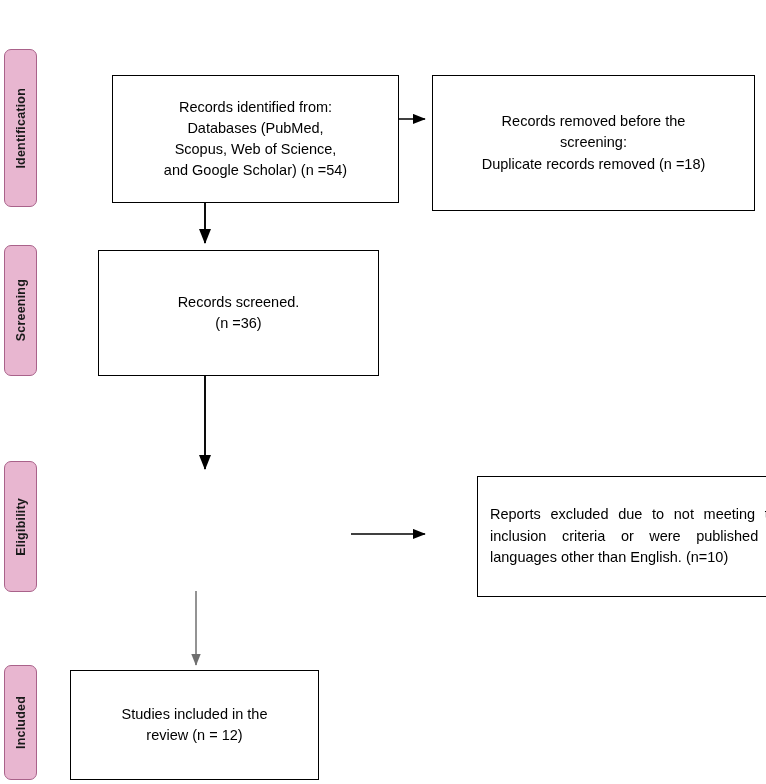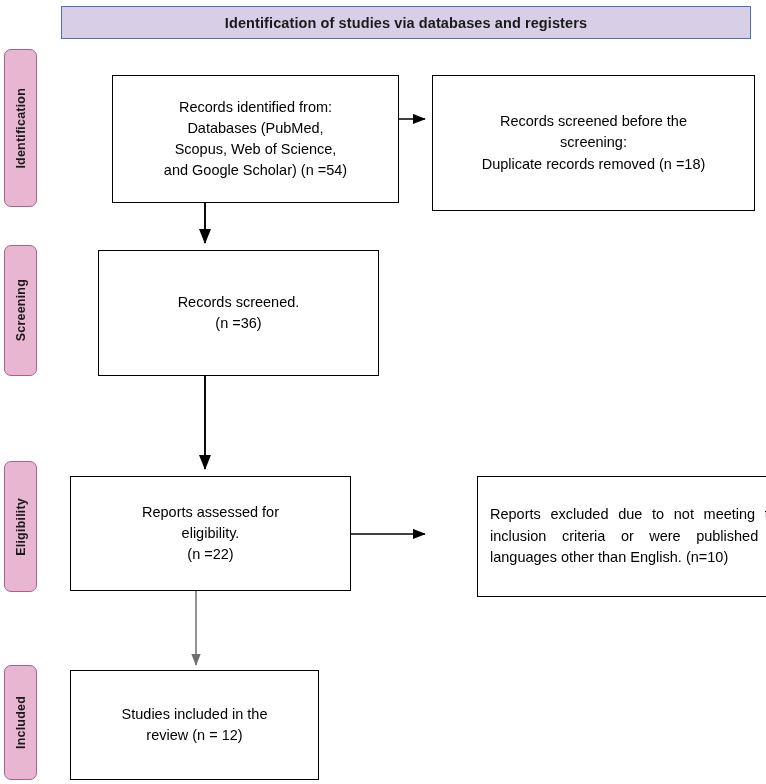--- a/index.html
+++ b/index.html
@@ -102,23 +102,20 @@
     width: 766px;
     height: 784px;
     overflow: visible;
   }
 </style>
 </head>
 <body>
 
 <div id="canvas">
 
-  <div class="banner">
-    <span>Identification of studies via databases and registers</span>
-  </div>
 
   <svg class="arrows">
     <defs>
       <marker id="ah" markerWidth="9" markerHeight="9" refX="7.5" refY="3.2" orient="auto">
         <path d="M0,0 L8,3.2 L0,6.4 z" fill="#000000"></path>
       </marker>
       <marker id="ahg" markerWidth="9" markerHeight="9" refX="7.5" refY="3.2" orient="auto">
         <path d="M0,0 L8,3.2 L0,6.4 z" fill="#6f6f6f"></path>
       </marker>
     </defs>
@@ -148,35 +145,30 @@
   </div>
 
   <div class="box" style="left:64px; top:75px; width:287px; height:128px;margin-left:48px;">
     <div class="line">Records identified from:</div>
     <div class="line">Databases (PubMed,</div>
     <div class="line">Scopus, Web of Science,</div>
     <div class="line">and Google Scholar) (n =54)</div>
   </div>
 
   <div class="box" style="left:432px; top:75px; width:323px; height:136px;">
-    <div class="line">Records screened before the</div>
+    <div class="line">Records removed before the</div>
     <div class="line">screening:</div>
     <div class="line">Duplicate records removed (n =18)</div>
   </div>
 
   <div class="box" style="left:70px; top:250px; width:281px; height:126px;margin-left:28px;">
     <div class="line">Records screened.</div>
     <div class="line">(n =36)</div>
   </div>
 
-  <div class="box" style="left:70px; top:476px; width:281px; height:115px;">
-    <div class="line">Reports assessed for</div>
-    <div class="line">eligibility.</div>
-    <div class="line">(n =22)</div>
-  </div>
 
   <div class="box justify" style="left:434px; top:476px; width:321px; height:121px;">
     <div class="para">Reports excluded due to not meeting the inclusion criteria or were published in languages other than English. (n=10)</div>
   </div>
 
   <div class="box" style="left:70px; top:670px; width:249px; height:110px;">
     <div class="line">Studies included in the</div>
     <div class="line">review (n = 12)</div>
   </div>
 

